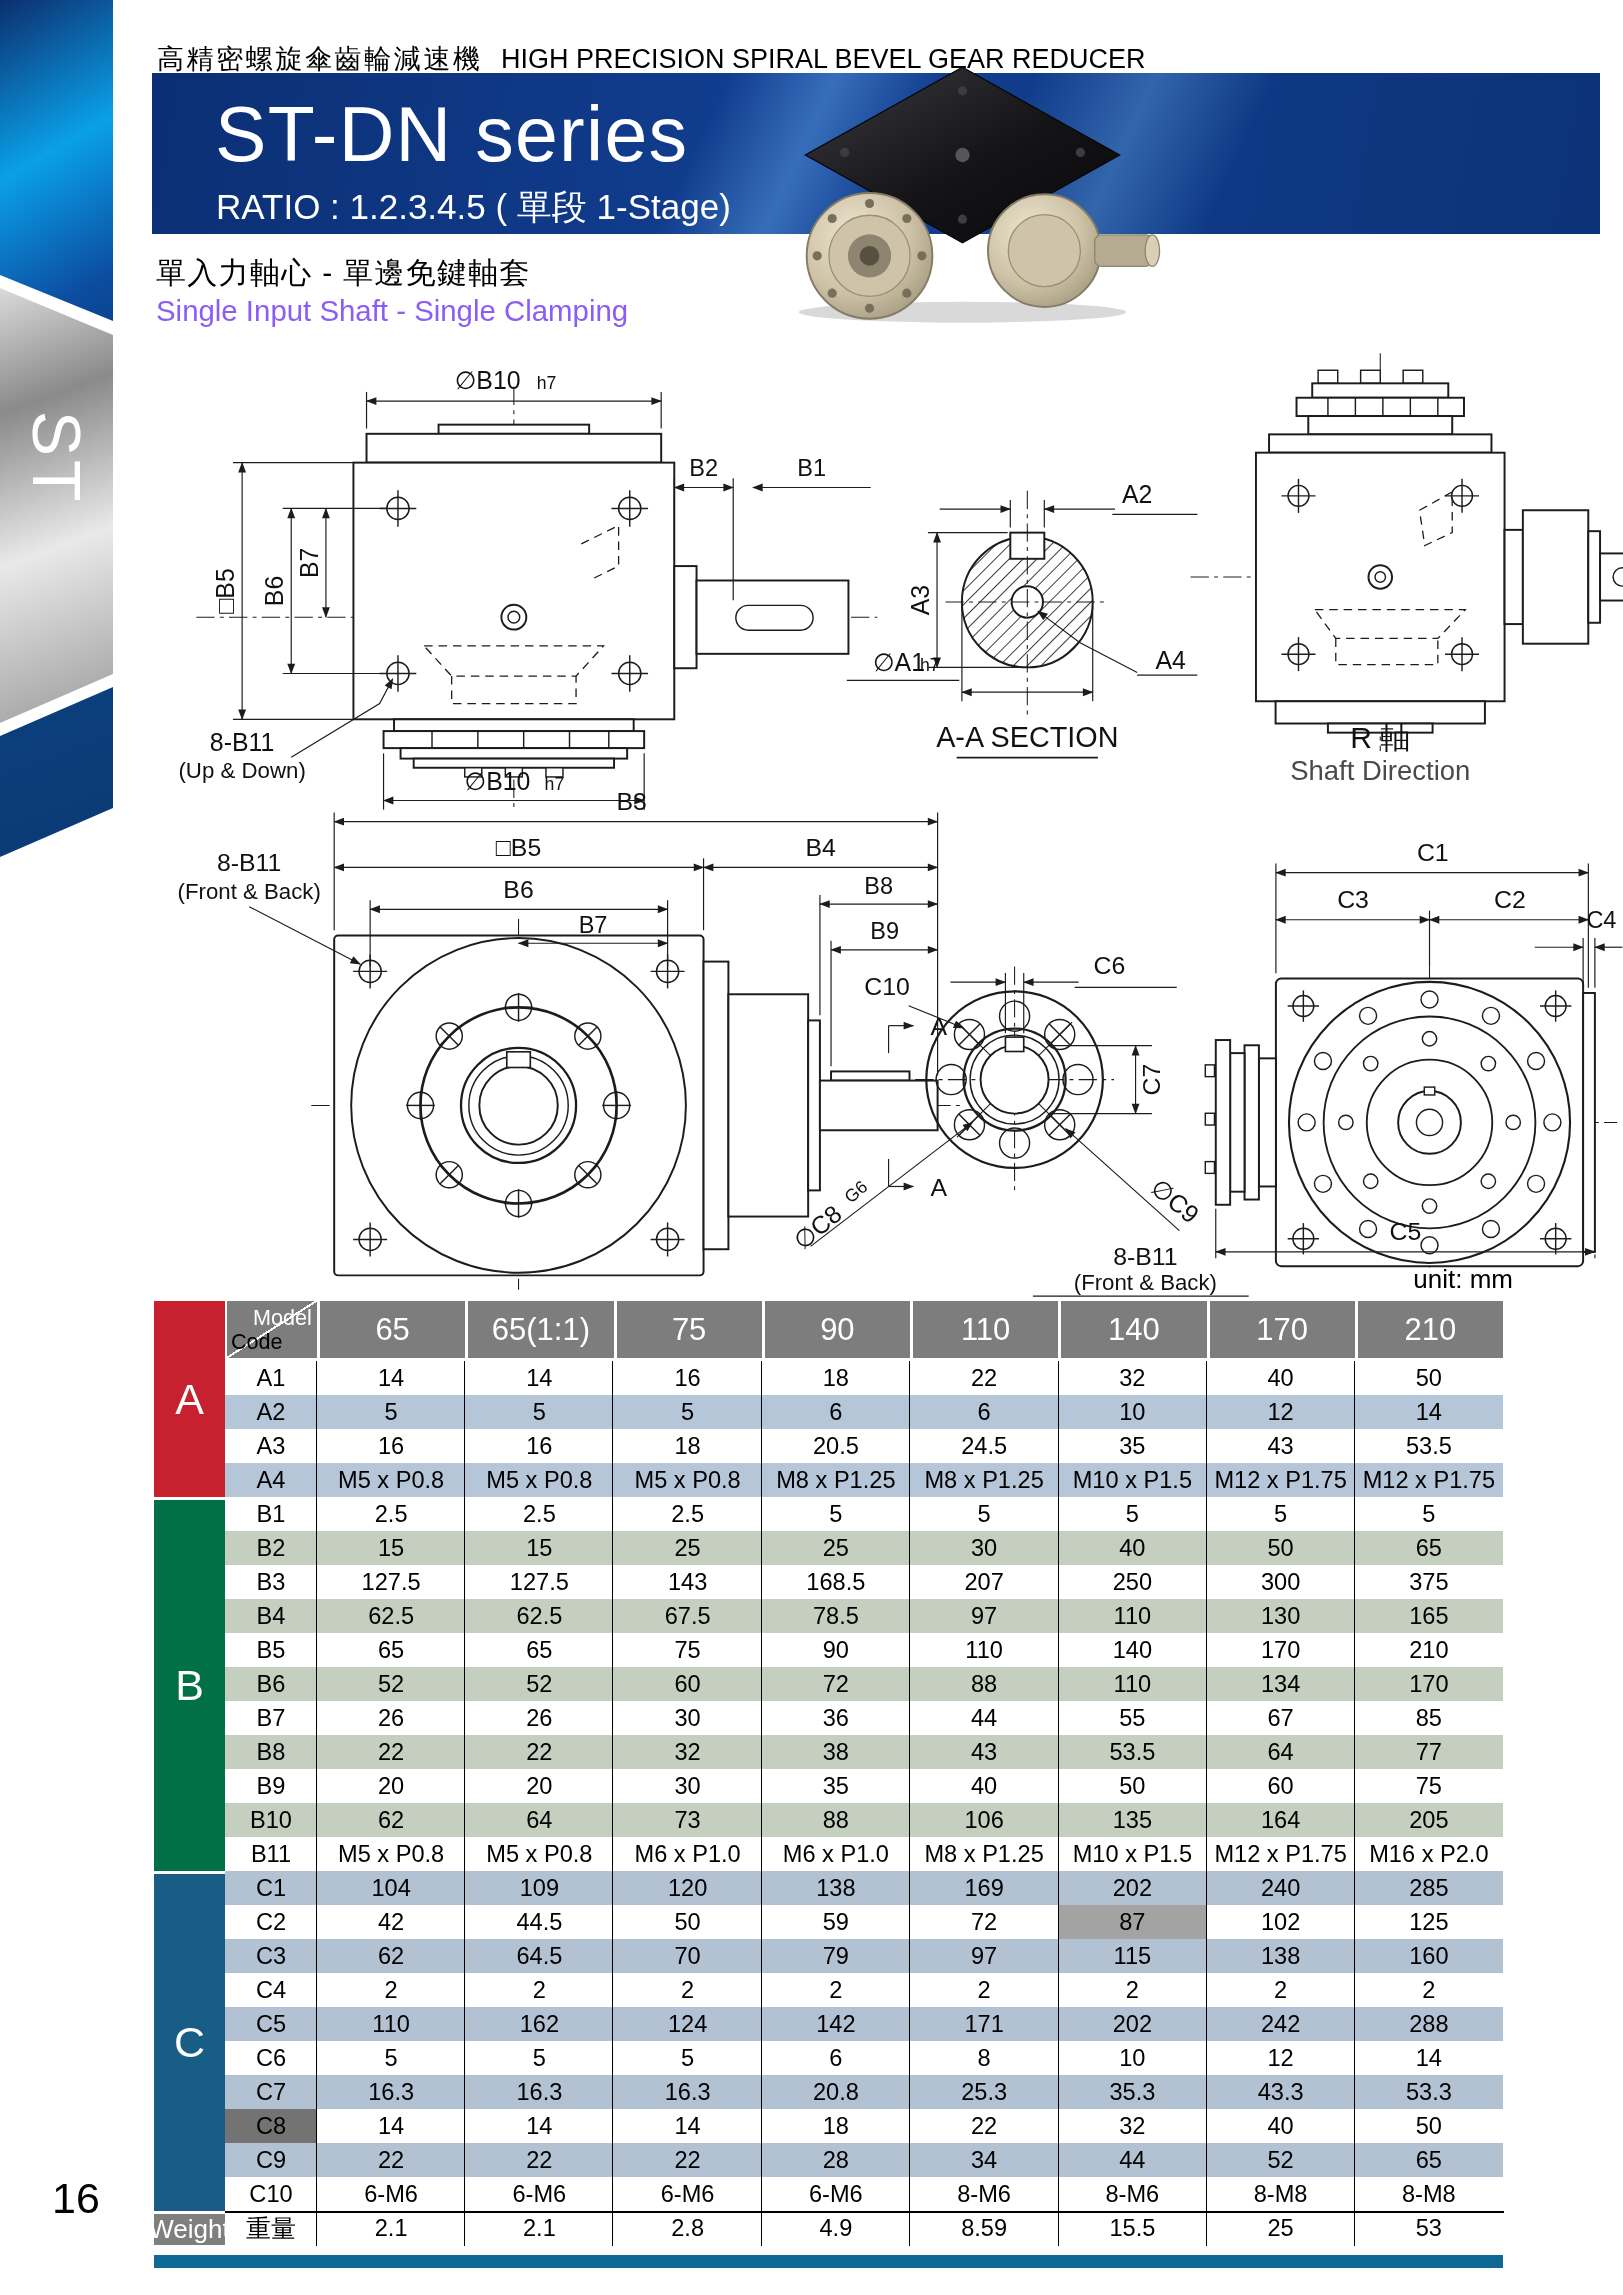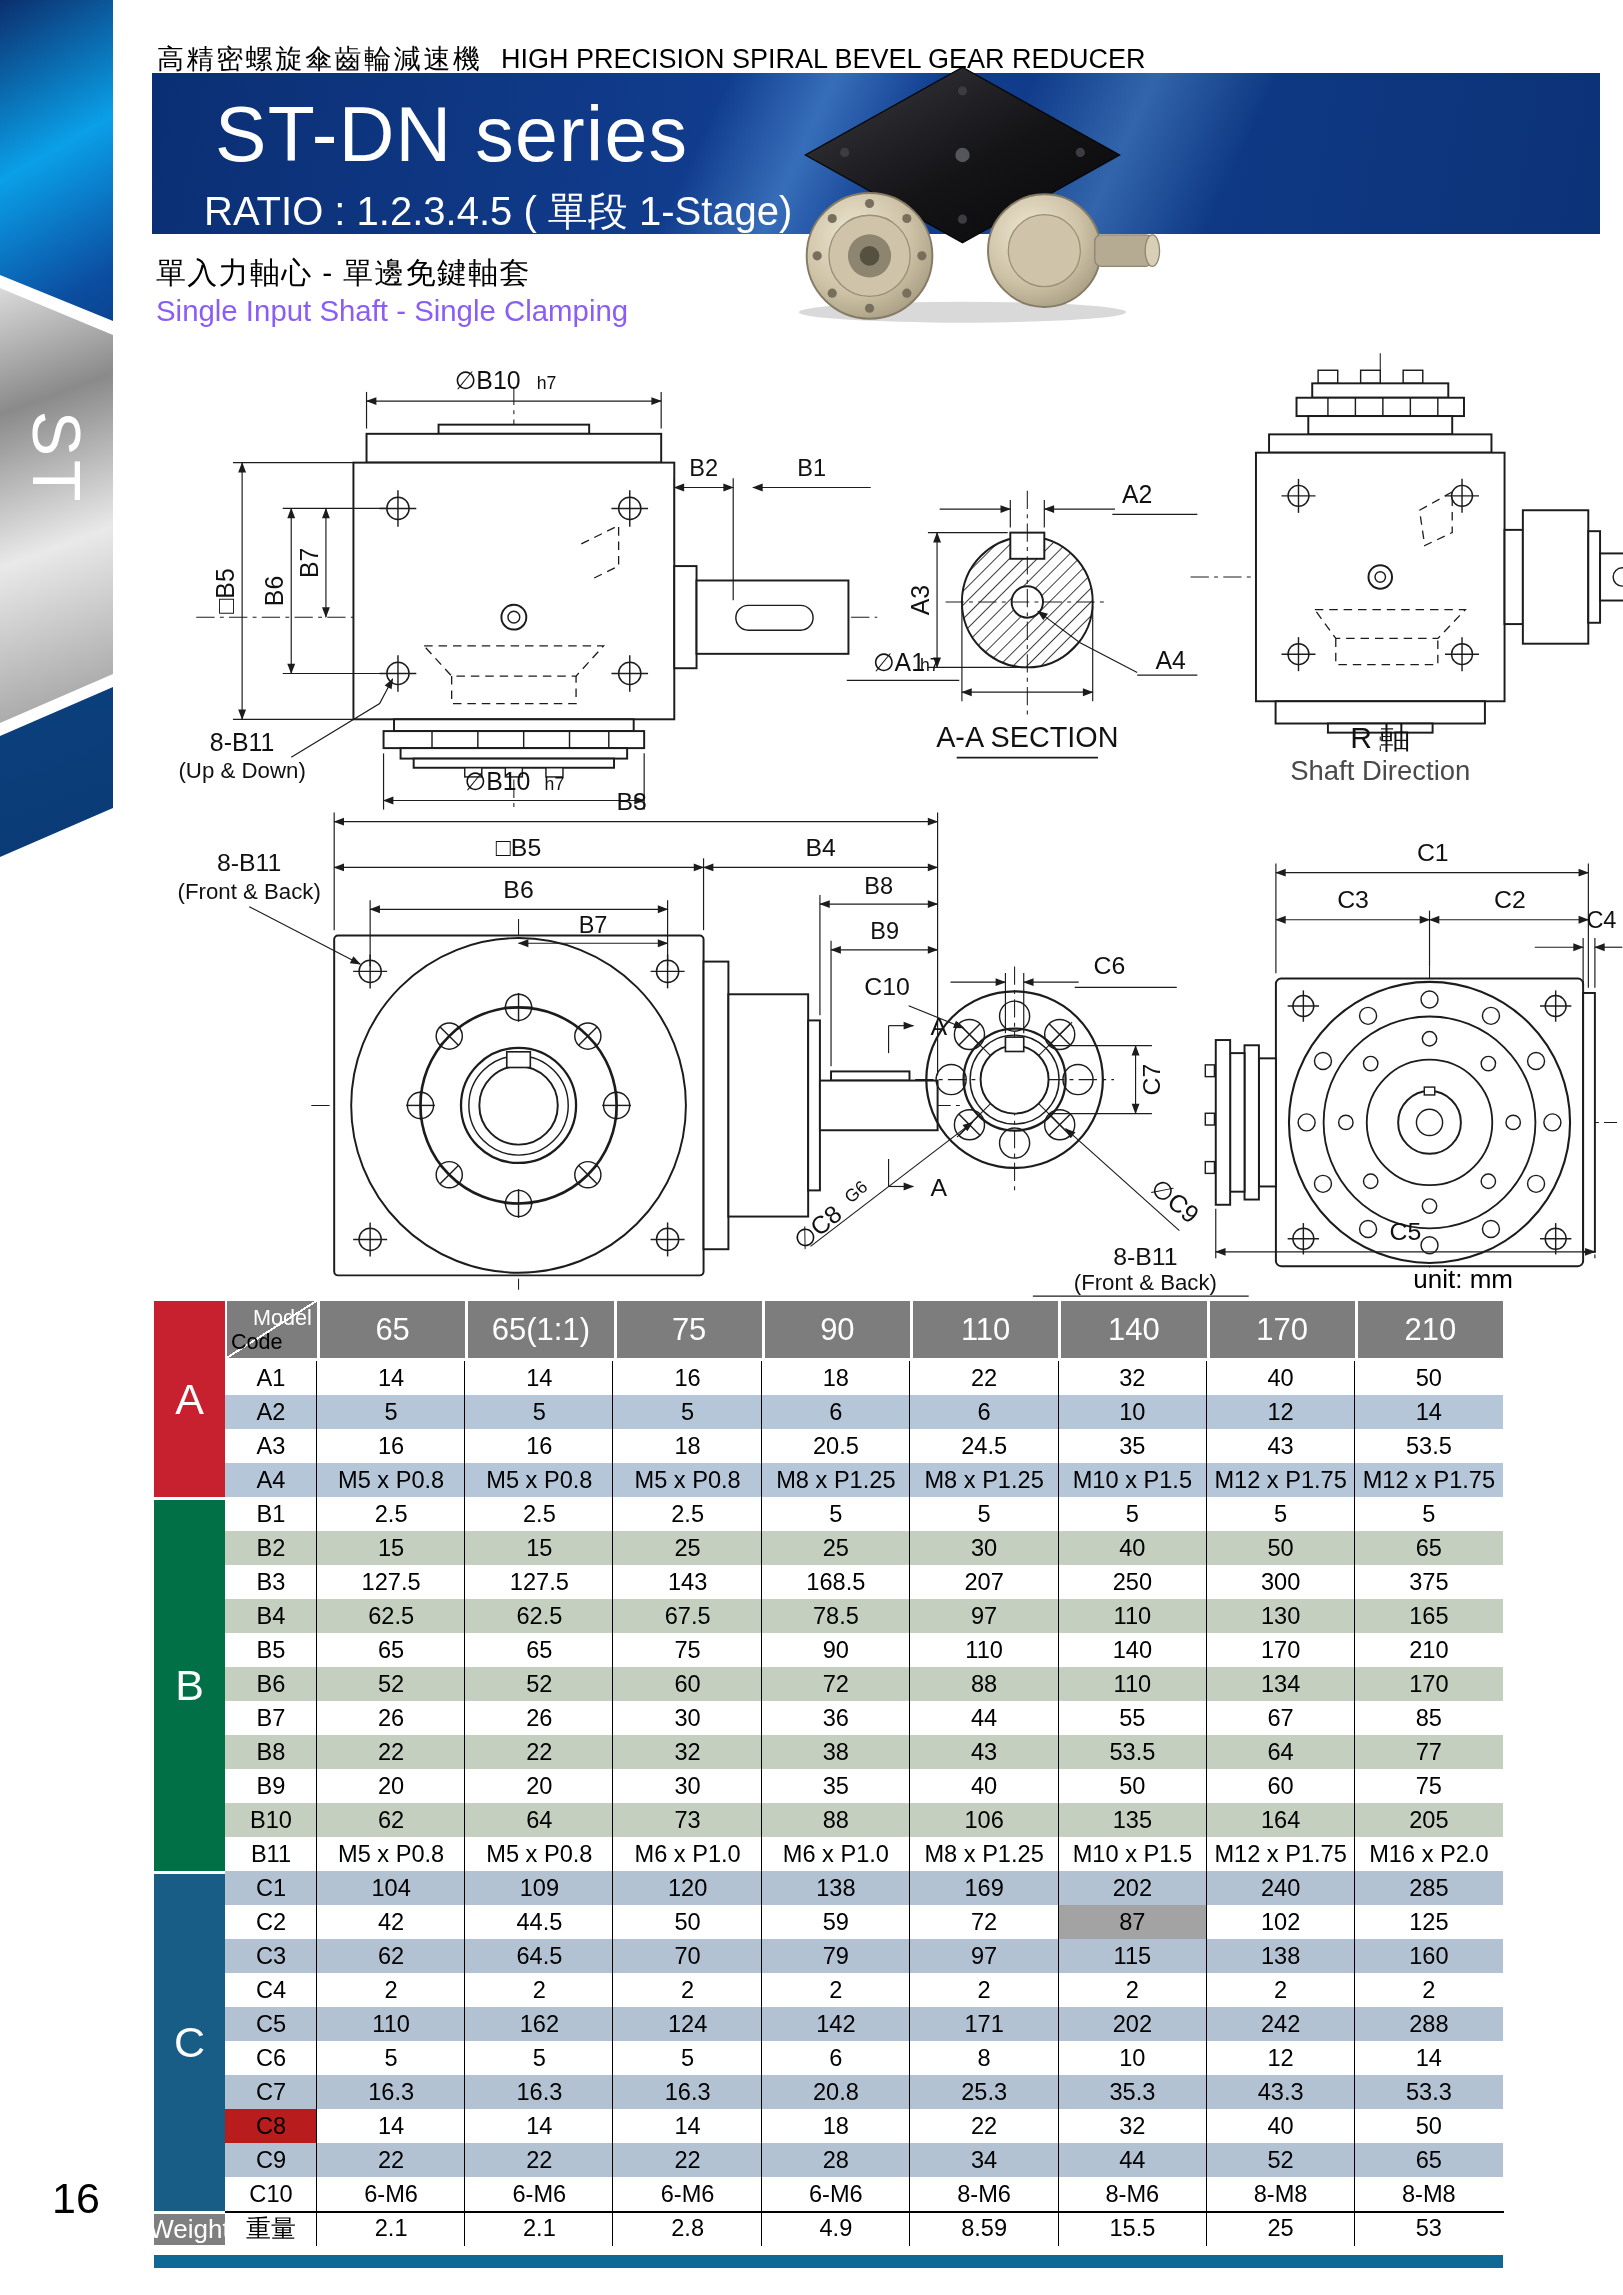--- a/index.html
+++ b/index.html
@@ -27,21 +27,21 @@
   
   .tagline { left:157px; top:41px; display:flex; gap:18.3px; align-items:baseline; color:#000; }
   .tagline .zh { font-size:27px; letter-spacing:2.6px; }
   .tagline .en { font-size:27px; letter-spacing:0; }
   .banner { left:152px; top:73px; width:1448px; height:161px;
     background:
       linear-gradient(115deg, rgba(90,160,235,0) 38%, rgba(110,180,245,.40) 45%, rgba(90,160,235,0) 52%),
       linear-gradient(115deg, rgba(120,190,255,0) 58%, rgba(130,200,255,.30) 66%, rgba(120,190,255,0) 74%),
       linear-gradient(100deg,#0b2f74 0%,#123f92 45%,#0c3378 100%); }
   .series { position:absolute; left:63px; top:17px; color:#fff; font-size:77px; font-weight:500; letter-spacing:1.3px; }
-  .ratio  { position:absolute; left:52px; top:111px; color:#fff; font-size:40px; font-weight:400; }
+  .ratio  { position:absolute; left:64px; top:111px; color:#fff; font-size:35px; font-weight:400; }
   .subtitle-zh { left:156px; top:253px; font-size:30px; color:#000; letter-spacing:1.3px; }
   .subtitle-en { left:156px; top:294px; font-size:29.4px; color:#8b5cf6; }
 
   
   svg text { font-family:"Liberation Sans", sans-serif; fill:#111; }
   .ln   { stroke:#1c1c1c; stroke-width:3;   fill:none; }
   .lt   { stroke:#1c1c1c; stroke-width:2.2; fill:none; }
   .dim  { stroke:#1c1c1c; stroke-width:1.8; fill:none; }
   .cl   { stroke:#1c1c1c; stroke-width:1.6; fill:none; stroke-dasharray:28 8 6 8; }
   .dsh  { stroke:#1c1c1c; stroke-width:2;   fill:none; stroke-dasharray:13 9; }
@@ -752,21 +752,21 @@
         <div class="cell" style="grid-area: 22 / 10; background: rgb(255, 255, 255);">14</div>
         <div class="cell" style="grid-area: 23 / 2; background: rgb(179, 194, 211);">C7</div>
         <div class="cell" style="grid-area: 23 / 3; background: rgb(179, 194, 211);">16.3</div>
         <div class="cell" style="grid-area: 23 / 4; background: rgb(179, 194, 211);">16.3</div>
         <div class="cell" style="grid-area: 23 / 5; background: rgb(179, 194, 211);">16.3</div>
         <div class="cell" style="grid-area: 23 / 6; background: rgb(179, 194, 211);">20.8</div>
         <div class="cell" style="grid-area: 23 / 7; background: rgb(179, 194, 211);">25.3</div>
         <div class="cell" style="grid-area: 23 / 8; background: rgb(179, 194, 211);">35.3</div>
         <div class="cell" style="grid-area: 23 / 9; background: rgb(179, 194, 211);">43.3</div>
         <div class="cell" style="grid-area: 23 / 10; background: rgb(179, 194, 211);">53.3</div>
-        <div class="cell" style="grid-area: 24 / 2; background: #b91c1c;">C8</div>
+        <div class="cell" style="grid-area: 24 / 2; background: #737373;">C8</div>
         <div class="cell" style="grid-area: 24 / 3; background: rgb(255, 255, 255);">14</div>
         <div class="cell" style="grid-area: 24 / 4; background: rgb(255, 255, 255);">14</div>
         <div class="cell" style="grid-area: 24 / 5; background: rgb(255, 255, 255);">14</div>
         <div class="cell" style="grid-area: 24 / 6; background: rgb(255, 255, 255);">18</div>
         <div class="cell" style="grid-area: 24 / 7; background: rgb(255, 255, 255);">22</div>
         <div class="cell" style="grid-area: 24 / 8; background: rgb(255, 255, 255);">32</div>
         <div class="cell" style="grid-area: 24 / 9; background: rgb(255, 255, 255);">40</div>
         <div class="cell" style="grid-area: 24 / 10; background: rgb(255, 255, 255);">50</div>
         <div class="cell" style="grid-area: 25 / 2; background: rgb(179, 194, 211);">C9</div>
         <div class="cell" style="grid-area: 25 / 3; background: rgb(179, 194, 211);">22</div>

